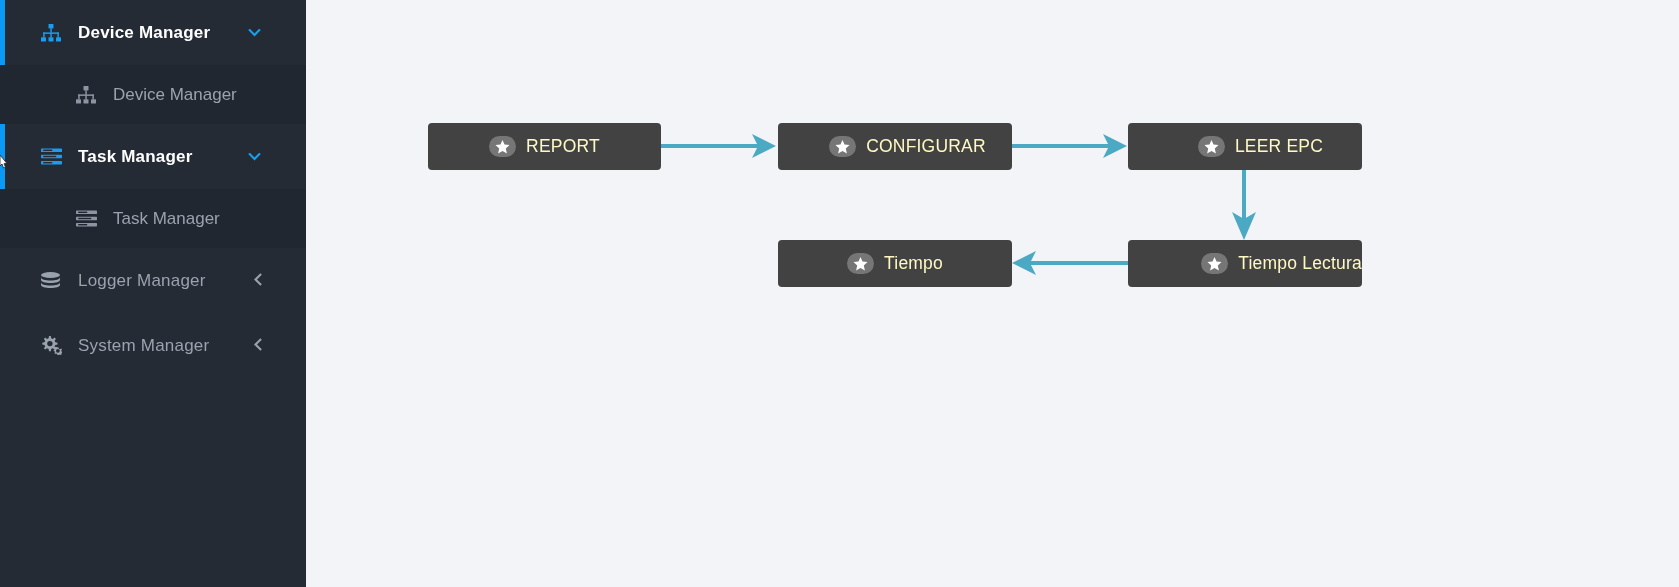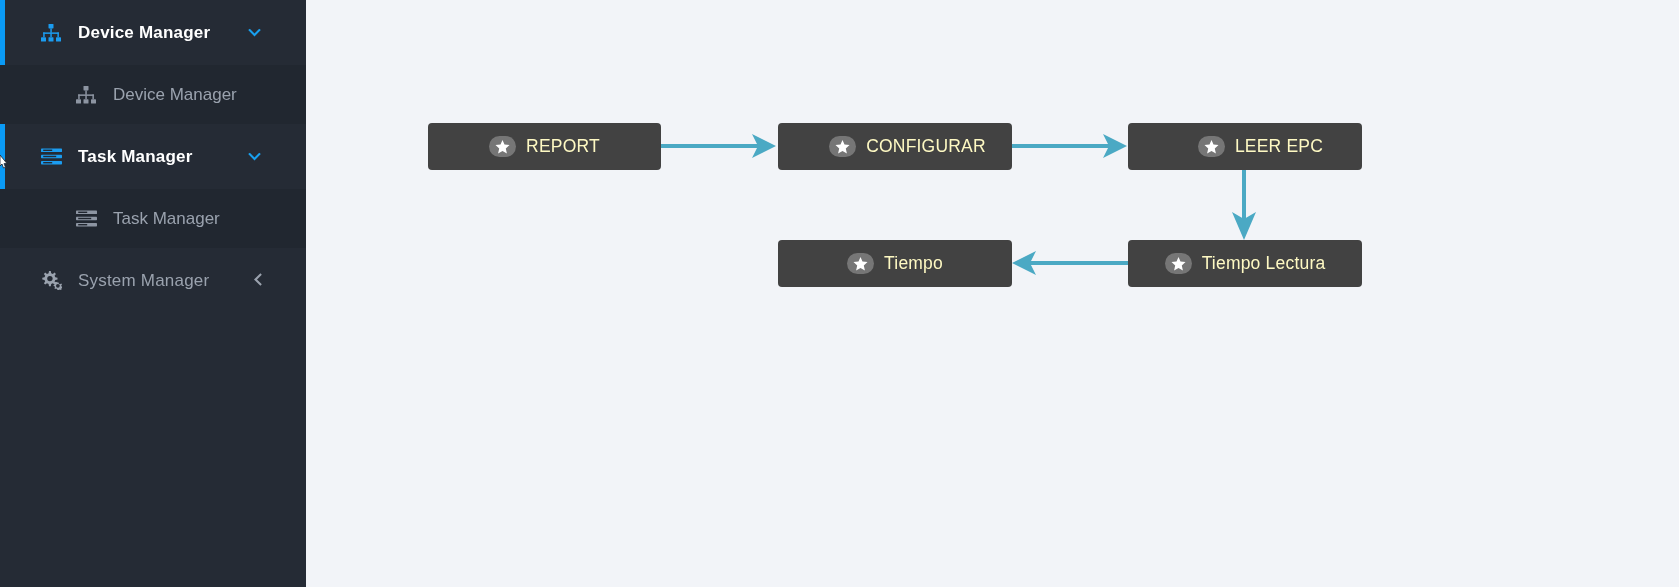--- a/index.html
+++ b/index.html
@@ -188,20 +188,35 @@
             <rect fill="currentColor" x="0" y="12.9" width="21" height="3.6" rx="0.7"></rect>
             <rect fill="#212730" x="2.2" y="1.6" width="9" height="1.4"></rect>
             <rect fill="#212730" x="2.2" y="7.8" width="13" height="1.4"></rect>
             <rect fill="#212730" x="2.2" y="14.0" width="9" height="1.4"></rect>
           </svg>
         </span>
         <span class="nav-label">Task Manager</span>
       </div>
     </div>
 
+    <div class="nav-row">
+      <span class="nav-icon">
+        <svg width="19" height="18" viewBox="0 0 19 18">
+          <ellipse fill="currentColor" cx="9.5" cy="3" rx="9.5" ry="3"></ellipse>
+          <path fill="currentColor" d="M0 5.4 C0 7.1 4.3 8.4 9.5 8.4 C14.7 8.4 19 7.1 19 5.4 L19 8.0 C19 9.7 14.7 11.0 9.5 11.0 C4.3 11.0 0 9.7 0 8.0 Z"></path>
+          <path fill="currentColor" d="M0 10.4 C0 12.1 4.3 13.4 9.5 13.4 C14.7 13.4 19 12.1 19 10.4 L19 13.0 C19 14.7 14.7 16.0 9.5 16.0 C4.3 16.0 0 14.7 0 13.0 Z"></path>
+        </svg>
+      </span>
+      <span class="nav-label">Logger Manager</span>
+      <span class="nav-caret grey">
+        <svg width="10" height="15" viewBox="0 0 10 15">
+            <path fill="currentColor" d="M8.4 1.3 L2.0 7.5 L8.4 13.7 L9.8 12.2 L5.0 7.5 L9.8 2.8 Z"></path>
+          </svg>
+      </span>
+    </div>
 
     <div class="nav-row">
       <span class="nav-icon">
         <svg width="21" height="19" viewBox="0 0 21 19">
           <path fill="currentColor" d="M8.0 0 L9.8 0 L10.2 2.2 L11.8 2.9 L13.6 1.6 L14.9 2.9 L13.6 4.7 L14.3 6.3 L16.5 6.7 L16.5 8.5 L14.3 8.9 L13.6 10.5 L14.9 12.3 L13.6 13.6 L11.8 12.3 L10.2 13.0 L9.8 15.2 L8.0 15.2 L7.6 13.0 L6.0 12.3 L4.2 13.6 L2.9 12.3 L4.2 10.5 L3.5 8.9 L1.3 8.5 L1.3 6.7 L3.5 6.3 L4.2 4.7 L2.9 2.9 L4.2 1.6 L6.0 2.9 L7.6 2.2 Z"></path>
           <circle fill="#252b35" cx="8.9" cy="7.6" r="2.7"></circle>
           <path fill="currentColor" d="M16.4 11.4 L17.6 11.4 L17.9 12.8 L19.0 13.3 L20.2 12.4 L21.0 13.3 L20.2 14.5 L20.6 15.6 L21.0 15.8 L21.0 17.0 L20.6 17.2 L20.2 18.3 L20.6 19.0 L19.6 19.0 L19.0 18.4 L17.9 18.9 L17.6 19.0 L16.4 19.0 L16.1 18.0 L15.0 17.5 L14.2 18.1 L13.4 17.3 L14.0 16.3 L13.6 15.2 L12.6 14.9 L12.6 13.9 L13.6 13.6 L14.0 12.5 L13.4 11.5 L14.2 10.7 L15.0 11.3 L16.1 10.8 Z"></path>
           <circle fill="#252b35" cx="16.9" cy="14.8" r="1.9"></circle>
         </svg>
       </span>
@@ -275,21 +290,21 @@
 
     <div class="node" style="left:472px; top:240px; width:234px; height:47px;">
       <span class="node-star">
         <svg width="15" height="14" viewBox="0 0 15 14">
             <path fill="#ffffff" d="M7.5 0 L9.5 4.6 L14.5 5.1 L10.8 8.5 L11.9 13.4 L7.5 10.9 L3.1 13.4 L4.2 8.5 L0.5 5.1 L5.5 4.6 Z"></path>
           </svg>
       </span>
       <span class="node-label">Tiempo</span>
     </div>
 
-    <div class="node" style="left:822px; top:240px; width:234px; height:47px;">
+    <div class="node" style="left:822px; top:240px; width:234px; height:47px;justify-content:flex-end;">
       <span class="node-star">
         <svg width="15" height="14" viewBox="0 0 15 14">
             <path fill="#ffffff" d="M7.5 0 L9.5 4.6 L14.5 5.1 L10.8 8.5 L11.9 13.4 L7.5 10.9 L3.1 13.4 L4.2 8.5 L0.5 5.1 L5.5 4.6 Z"></path>
           </svg>
       </span>
       <span class="node-label">Tiempo Lectura</span>
     </div>
   </main>
 </div>
 

